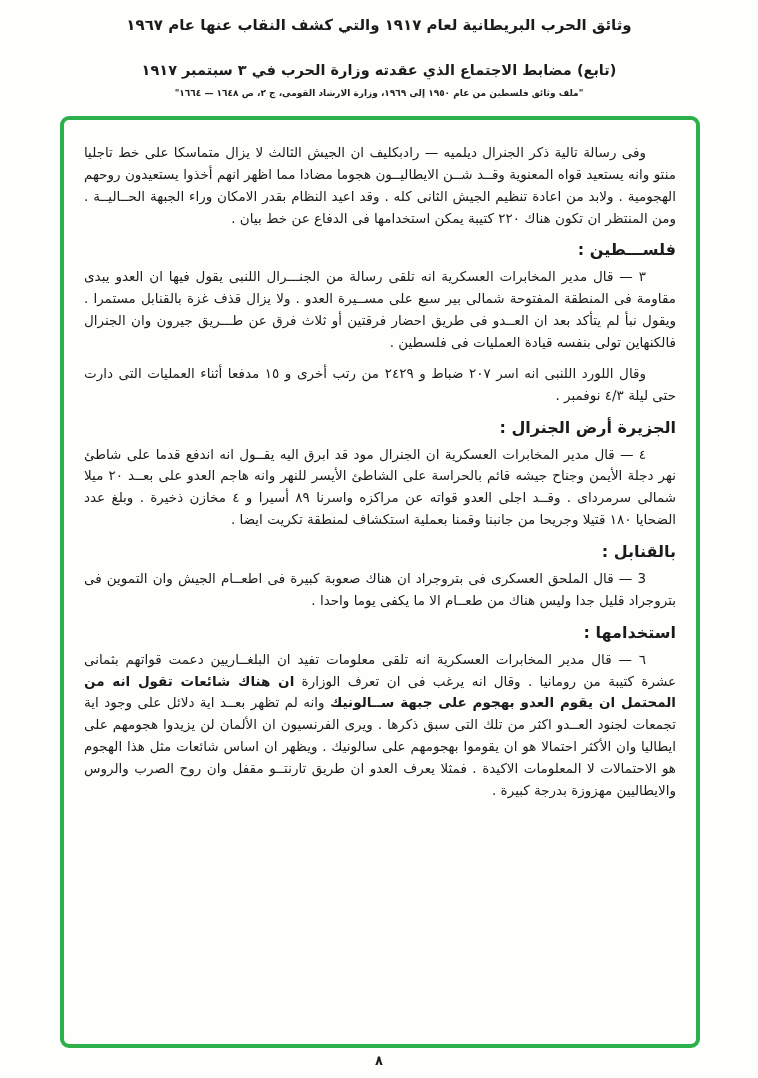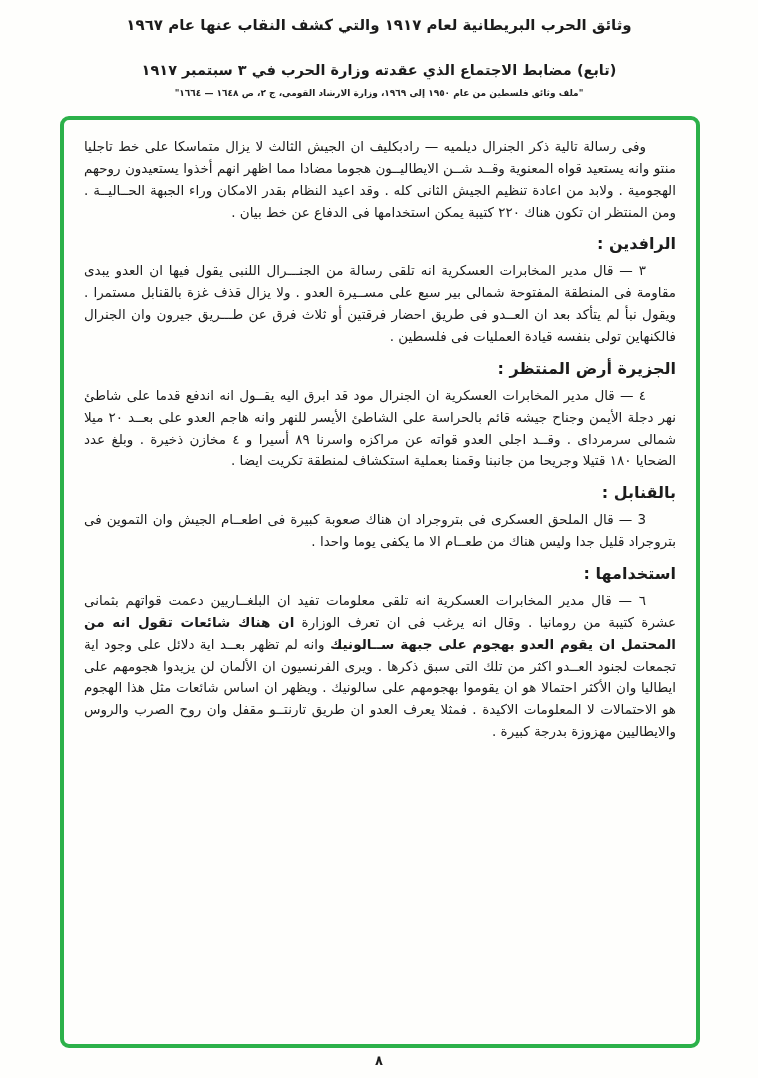--- a/index.html
+++ b/index.html
@@ -42,21 +42,21 @@
   }
   .frame {
     position: absolute;
     top: 116px;
     left: 60px;
     width: 640px;
     height: 932px;
     box-sizing: border-box;
     border: 4px solid #2cb14a;
     border-radius: 9px;
-    padding: 16px 20px 8px 20px;
+    padding: 22px 20px 8px 20px;
     overflow: hidden;
     background: #fefefc;
   }
   .para {
     margin: 0 0 9px 0;
     font-size: 13.5px;
     line-height: 1.62;
     text-align: justify;
     text-indent: 30px;
   }
@@ -86,24 +86,25 @@
 
   <header class="doc-header">
     <div class="h-line1">وثائق الحرب البريطانية لعام ١٩١٧ والتي كشف النقاب عنها عام ١٩٦٧</div>
     <div class="h-line2">(تابع) مضابط الاجتماع الذي عقدته وزارة الحرب في ٣ سبتمبر ١٩١٧</div>
     <div class="h-line3">"ملف وثائق فلسطين من عام ١٩٥٠ إلى ١٩٦٩، وزارة الارشاد القومى، ج ٢، ص ١٦٤٨ — ١٦٦٤"</div>
   </header>
 
   <section class="frame">
     <p class="para">وفى رسالة تالية ذكر الجنرال ديلميه — رادبكليف ان الجيش الثالث لا يزال متماسكا على خط تاجليا منتو وانه يستعيد قواه المعنوية وقــد شــن الايطاليــون هجوما مضادا مما اظهر انهم أخذوا يستعيدون روحهم الهجومية . ولابد من اعادة تنظيم الجيش الثانى كله . وقد اعيد النظام بقدر الامكان وراء الجبهة الحــاليــة . ومن المنتظر ان تكون هناك ٢٢٠ كتيبة يمكن استخدامها فى الدفاع عن خط بيان .</p>
 
-    <h2 class="sec">الرافدين :</h2>
+    <h2 class="sec">فلســـطين :</h2>
     <p class="para">٣ — قال مدير المخابرات العسكرية انه تلقى رسالة من الجنـــرال اللنبى يقول فيها ان العدو يبدى مقاومة فى المنطقة المفتوحة شمالى بير سبع على مســيرة العدو . ولا يزال قذف غزة بالقنابل مستمرا . ويقول نبأ لم يتأكد بعد ان العــدو فى طريق احضار فرقتين أو ثلاث فرق عن طـــريق جيرون وان الجنرال فالكنهاين تولى بنفسه قيادة العمليات فى فلسطين .</p>
+    <p class="para">وقال اللورد اللنبى انه اسر ٢٠٧ ضباط و ٢٤٢٩ من رتب أخرى و ١٥ مدفعا أثناء العمليات التى دارت حتى ليلة ٤/٣ نوفمبر .</p>
 
-    <h2 class="sec">الجزيرة أرض المنتظر :</h2>
+    <h2 class="sec">الجزيرة أرض الجنرال :</h2>
     <p class="para">٤ — قال مدير المخابرات العسكرية ان الجنرال مود قد ابرق اليه يقــول انه اندفع قدما على شاطئ نهر دجلة الأيمن وجناح جيشه قائم بالحراسة على الشاطئ الأيسر للنهر وانه هاجم العدو على بعــد ٢٠ ميلا شمالى سرمرداى . وقــد اجلى العدو قواته عن مراكزه واسرنا ٨٩ أسيرا و ٤ مخازن ذخيرة . وبلغ عدد الضحايا ١٨٠ قتيلا وجريحا من جانبنا وقمنا بعملية استكشاف لمنطقة تكريت ايضا .</p>
 
     <h2 class="sec">بالقنابل :</h2>
     <p class="para">3 — قال الملحق العسكرى فى بتروجراد ان هناك صعوبة كبيرة فى اطعــام الجيش وان التموين فى بتروجراد قليل جدا وليس هناك من طعــام الا ما يكفى يوما واحدا .</p>
 
     <h2 class="sec">استخدامها :</h2>
     <p class="para">
       <span>٦ — قال مدير المخابرات العسكرية انه تلقى معلومات تفيد ان البلغــاريين دعمت قواتهم بثمانى عشرة كتيبة من رومانيا . وقال انه يرغب فى ان تعرف الوزارة </span>
       <span class="bold">ان هناك شائعات تقول انه من المحتمل ان يقوم العدو بهجوم على جبهة ســالونيك</span>
       <span> وانه لم تظهر بعــد اية دلائل على وجود اية تجمعات لجنود العــدو اكثر من تلك التى سبق ذكرها . ويرى الفرنسيون ان الألمان لن يزيدوا هجومهم على ايطاليا وان الأكثر احتمالا هو ان يقوموا بهجومهم على سالونيك . ويظهر ان اساس شائعات مثل هذا الهجوم هو الاحتمالات لا المعلومات الاكيدة . فمثلا يعرف العدو ان طريق تارنتــو مقفل وان روح الصرب والروس والايطاليين مهزوزة بدرجة كبيرة .</span>

